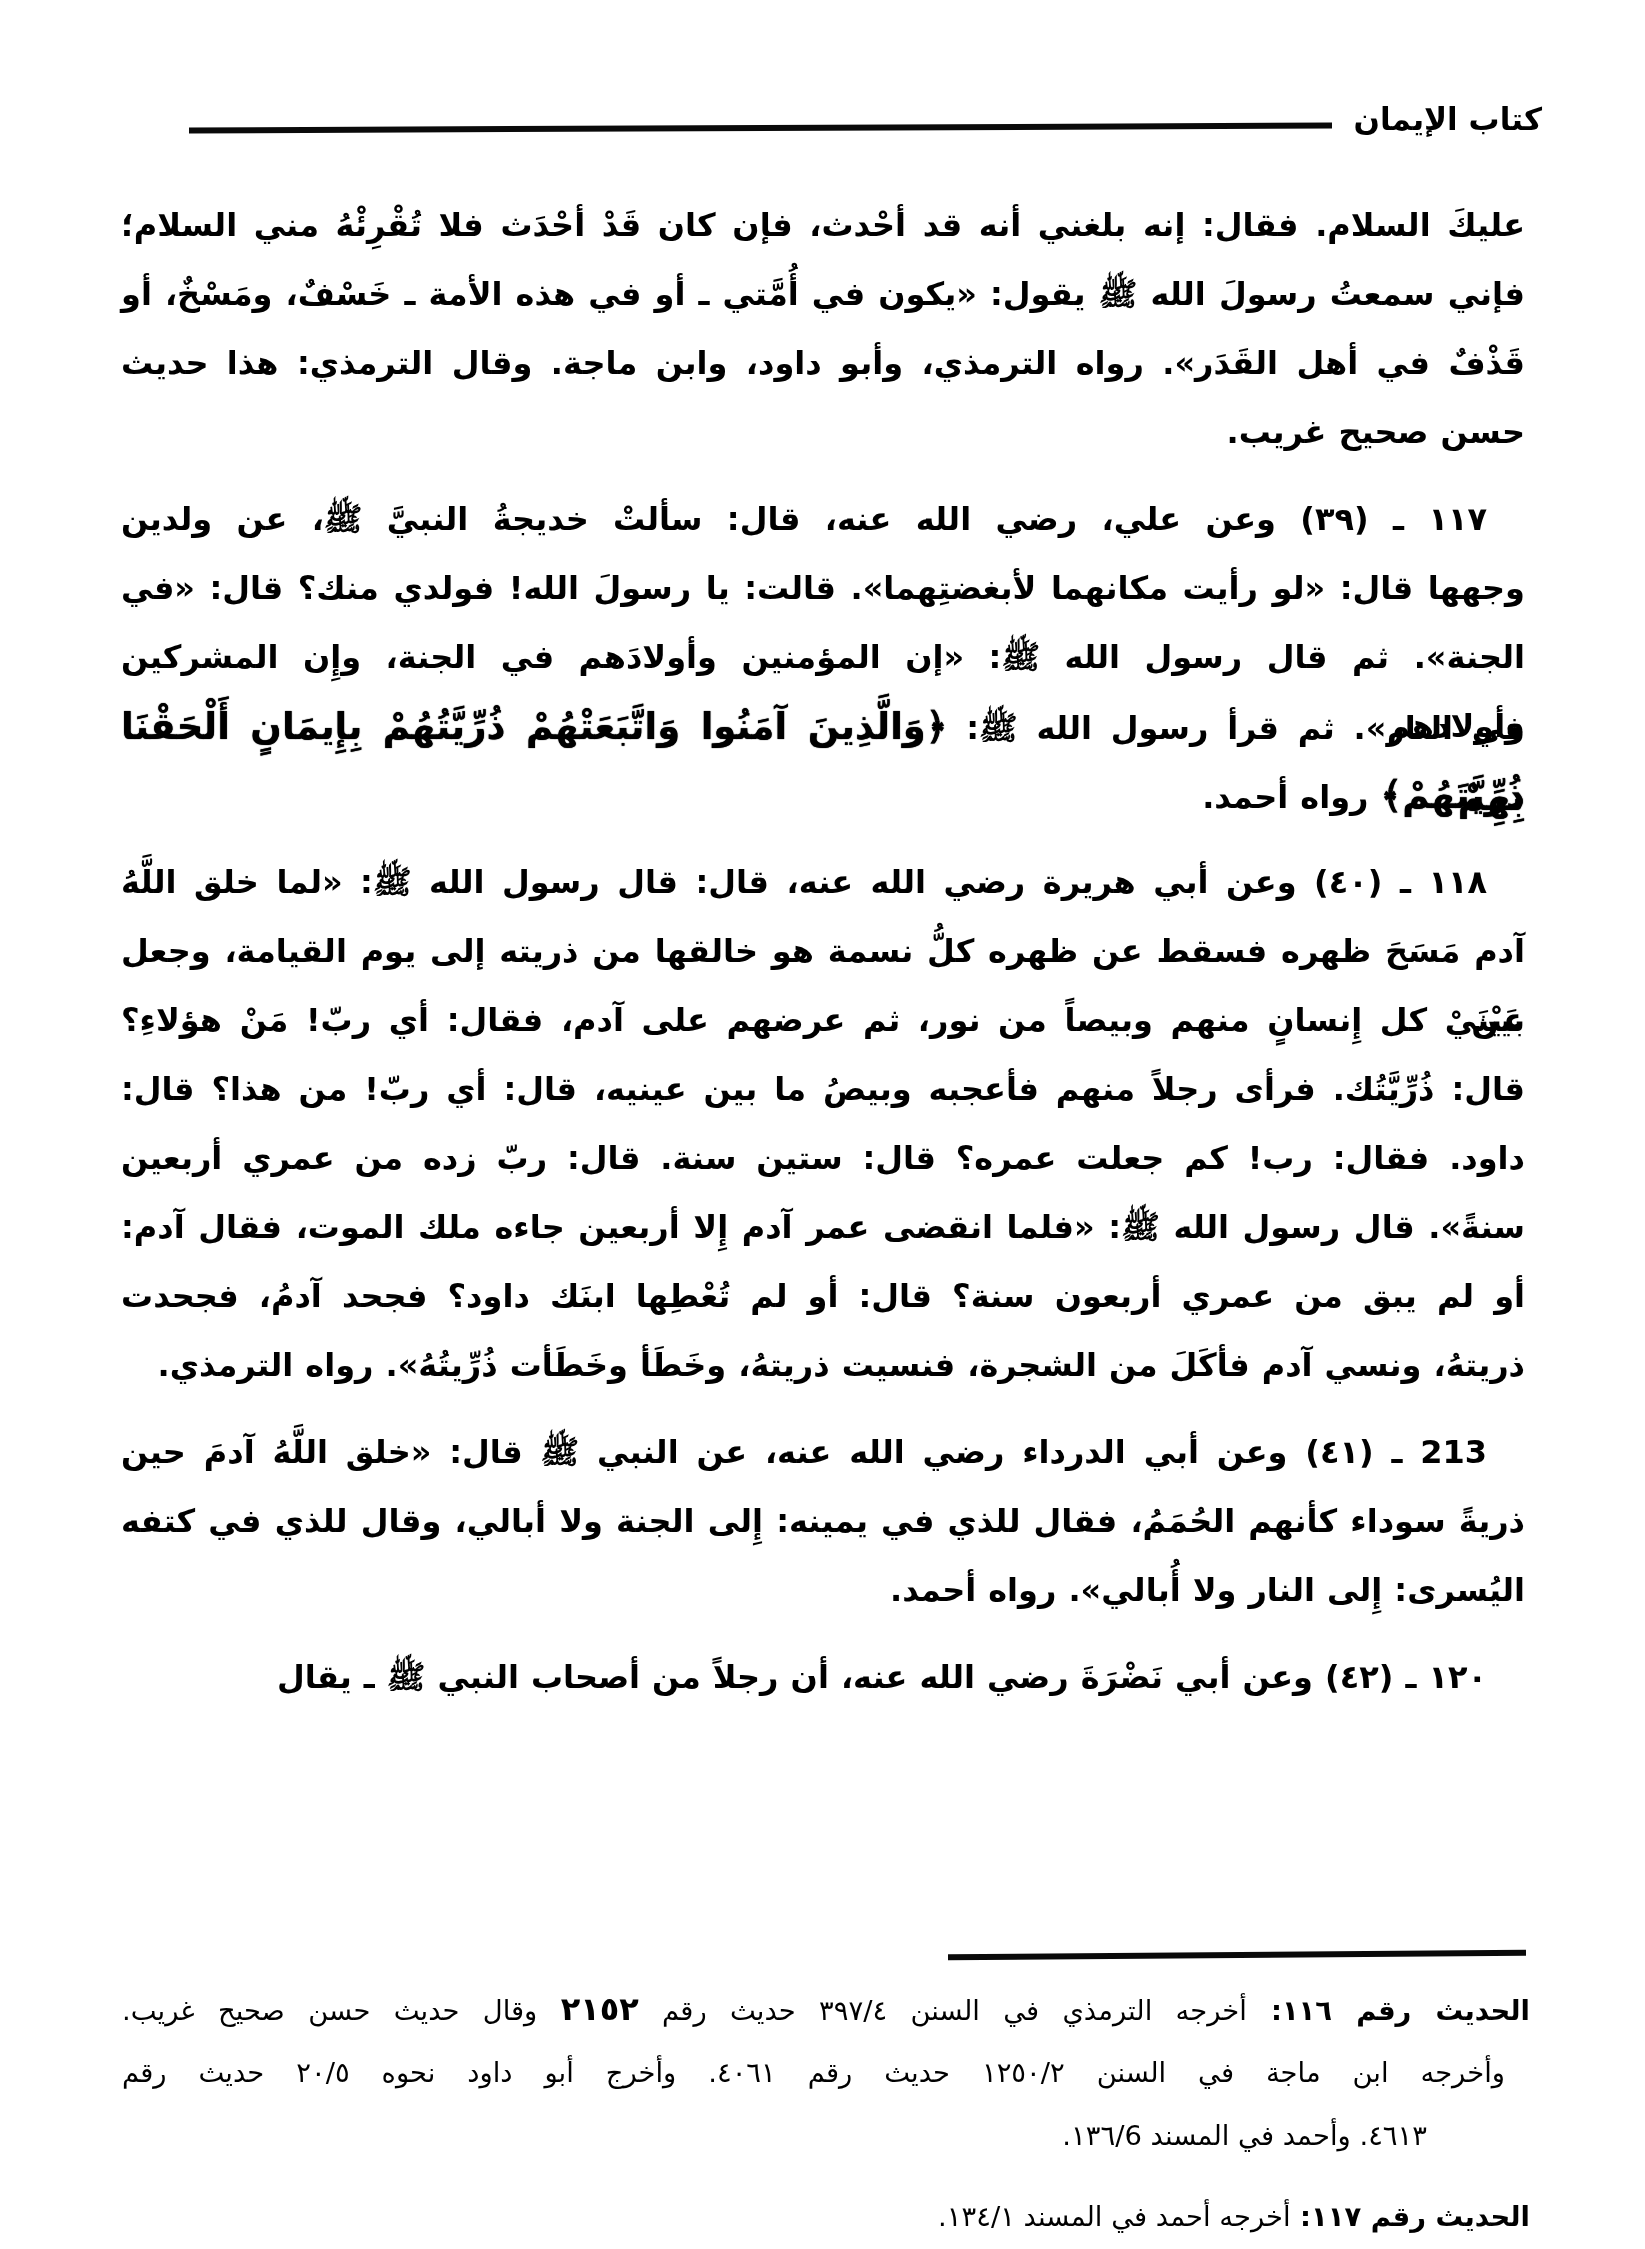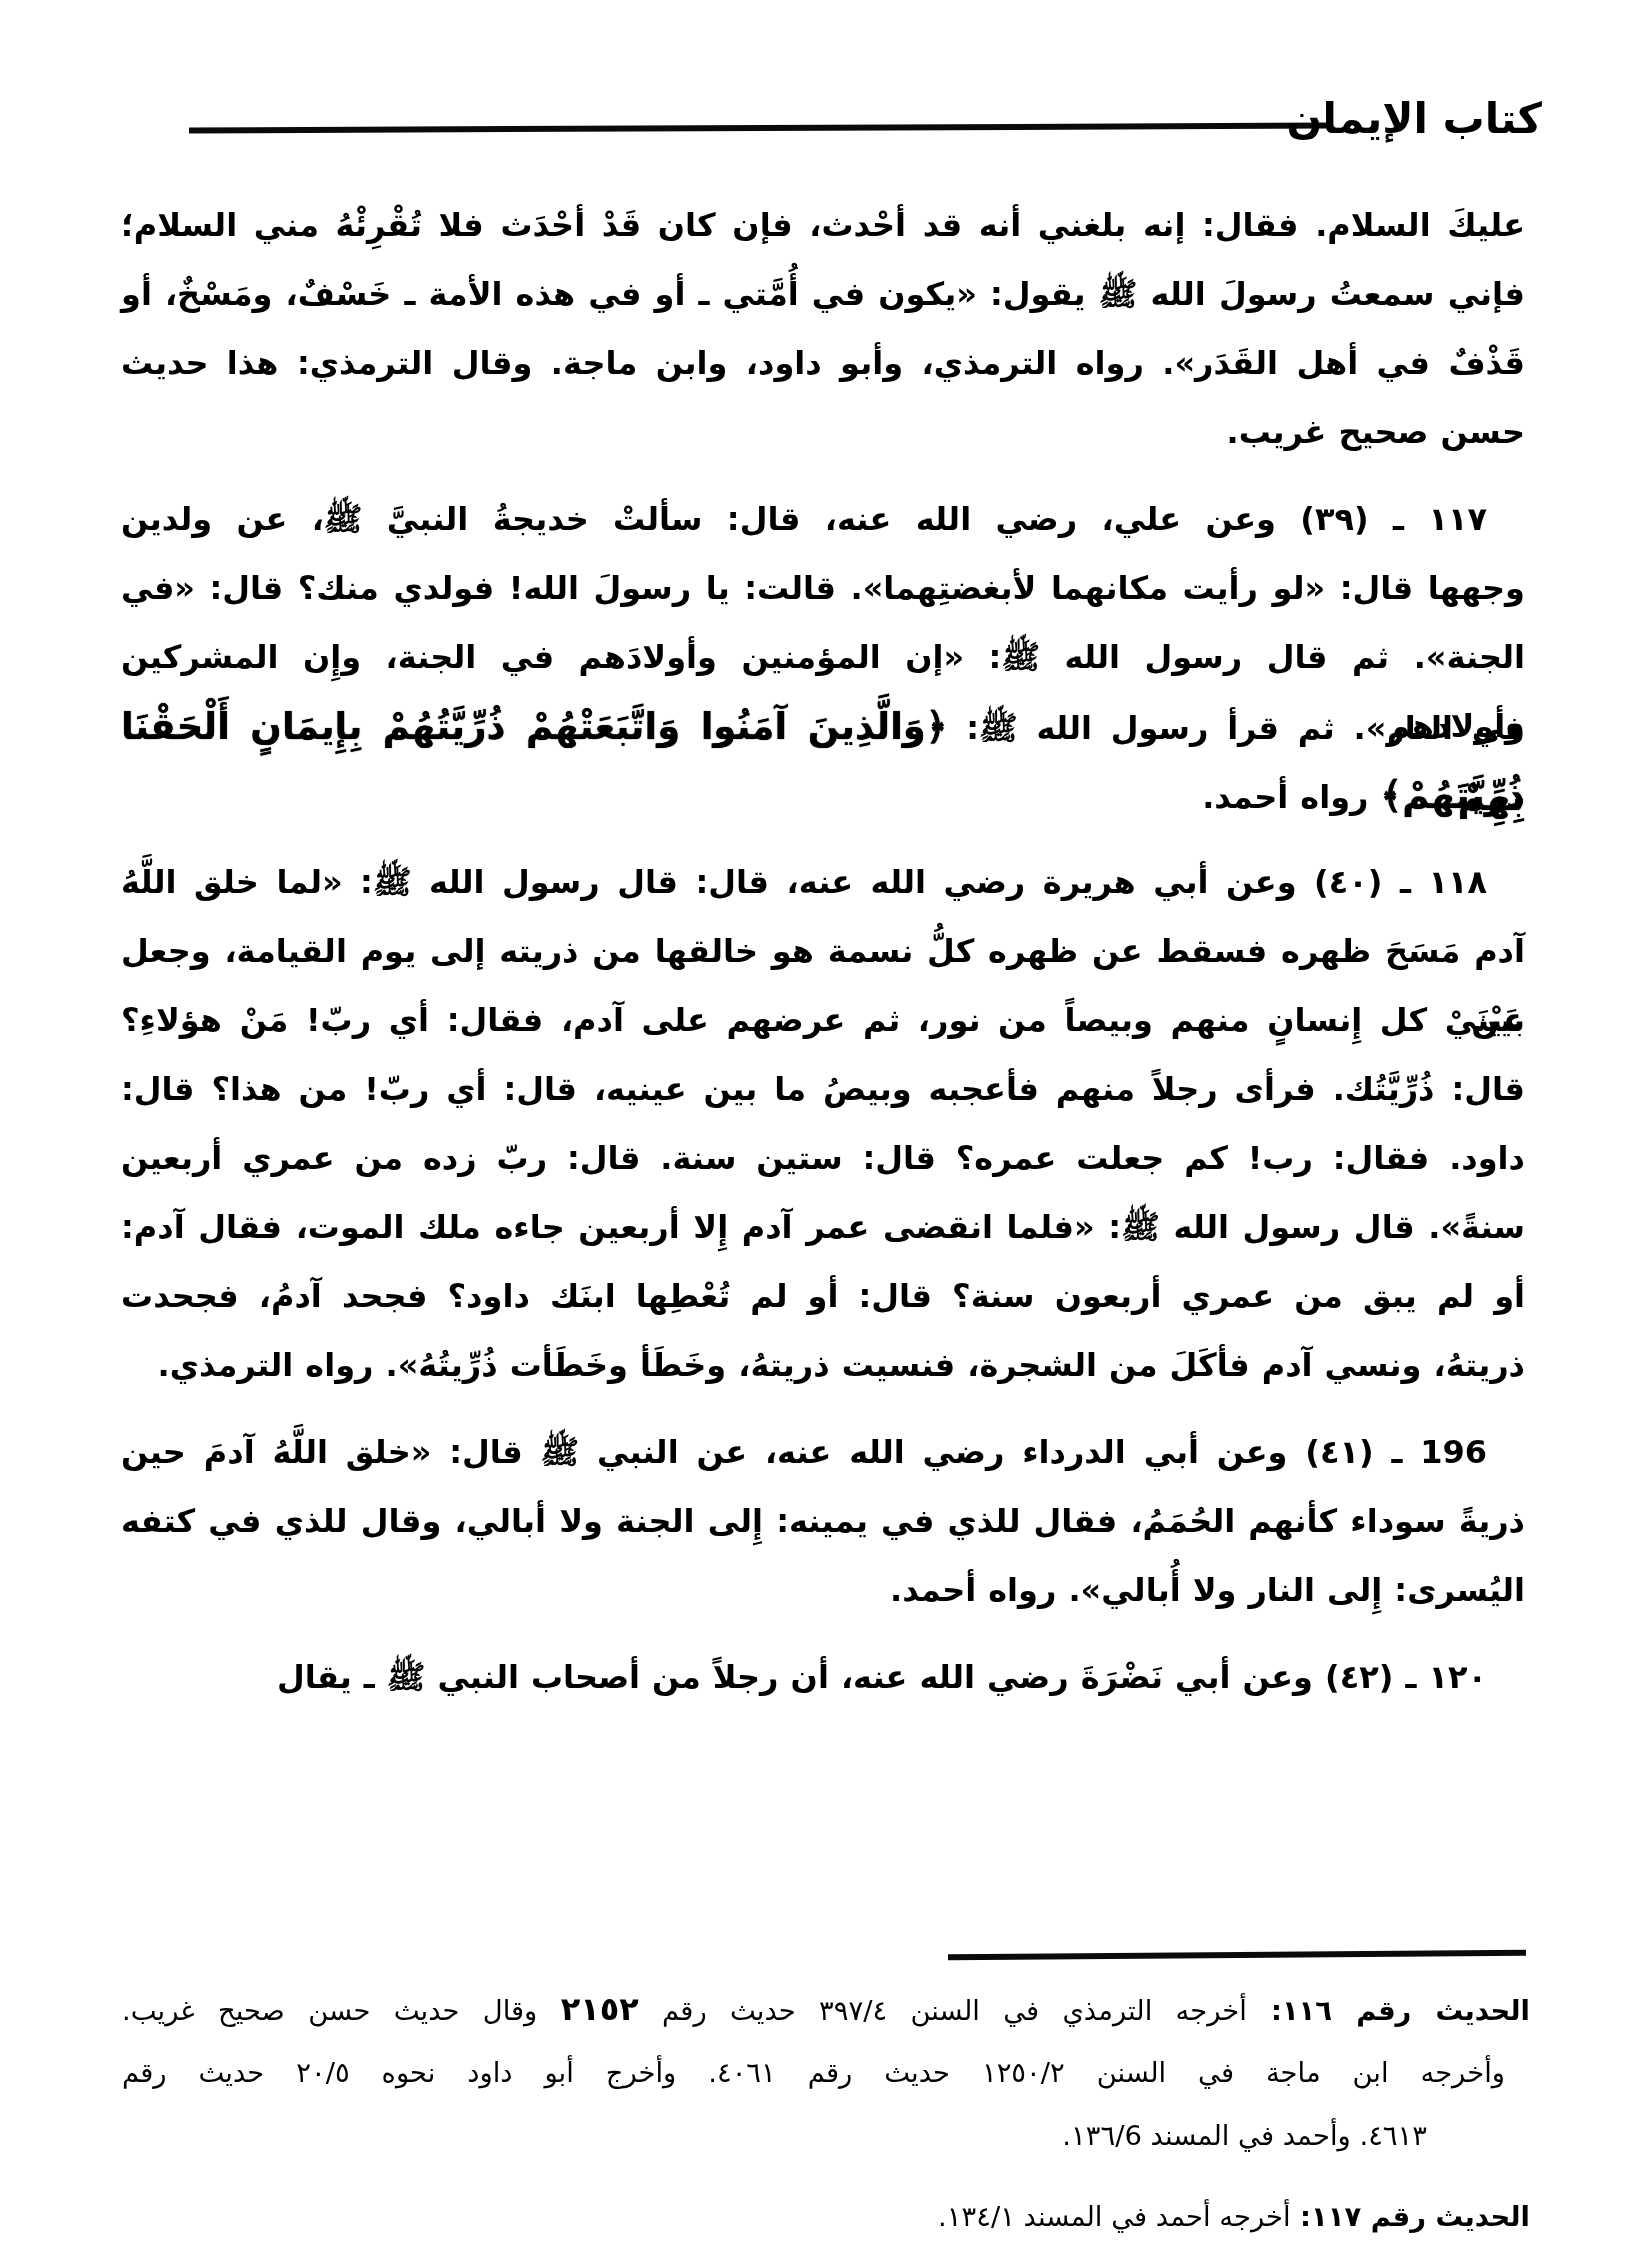--- a/index.html
+++ b/index.html
@@ -2,21 +2,21 @@
 <html lang="ar" style="font-size:7.2px"><head>
 <meta charset="utf-8">
 <style>
   html,body{margin:0;padding:0;}
   body{
     width:1645px;height:2564px;position:relative;background:#ffffff;
     font-family:"DejaVu Sans",sans-serif;color:#000;overflow:hidden;
   }
   
   .header-rule{position:absolute;left:189px;top:125px;width:1143px;height:5.8px;background:#0a0a0a;transform:rotate(-0.25deg);}
-  .page-title{position:absolute;right:103px;top:90px;font-size:42px;font-weight:bold;direction:rtl;line-height:58px;}
+  .page-title{position:absolute;right:103px;top:90px;font-size:31px;font-weight:bold;direction:rtl;line-height:58px;}
   
   #main-text{position:absolute;right:120px;top:191px;width:1404px;direction:rtl;}
   .para + .para{margin-top:18px;}
   .line{
     font-size:32px;line-height:69px;height:69px;font-weight:bold;
     text-align:justify;text-align-last:justify;word-spacing:0.9px;
   }
   .line.first{text-indent:38px;}
   .line.last{text-align-last:right;}
   .quran{font-size:37px;text-shadow:0 0 1.1px #000;}
@@ -57,21 +57,21 @@
       <div class="line first"><span>١١٨ ـ (٤٠) وعن أبي هريرة رضي الله عنه، قال: قال رسول الله ﷺ: «لما خلق اللَّهُ</span></div>
       <div class="line"><span>آدم مَسَحَ ظهره فسقط عن ظهره كلُّ نسمة هو خالقها من ذريته إلى يوم القيامة، وجعل بين</span></div>
       <div class="line"><span>عَيْنَيْ كل إِنسانٍ منهم وبيصاً من نور، ثم عرضهم على آدم، فقال: أي ربّ! مَنْ هؤلاءِ؟</span></div>
       <div class="line"><span>قال: ذُرِّيَّتُك. فرأى رجلاً منهم فأعجبه وبيصُ ما بين عينيه، قال: أي ربّ! من هذا؟ قال:</span></div>
       <div class="line"><span>داود. فقال: رب! كم جعلت عمره؟ قال: ستين سنة. قال: ربّ زده من عمري أربعين</span></div>
       <div class="line"><span>سنةً». قال رسول الله ﷺ: «فلما انقضى عمر آدم إِلا أربعين جاءه ملك الموت، فقال آدم:</span></div>
       <div class="line"><span>أو لم يبق من عمري أربعون سنة؟ قال: أو لم تُعْطِها ابنَك داود؟ فجحد آدمُ، فجحدت</span></div>
       <div class="line last"><span>ذريتهُ، ونسي آدم فأكَلَ من الشجرة، فنسيت ذريتهُ، وخَطَأ وخَطَأت ذُرِّيتُهُ». رواه الترمذي.</span></div>
     </div>
     <div class="para">
-      <div class="line first"><span>196 ـ (٤١) وعن أبي الدرداء رضي الله عنه، عن النبي ﷺ قال: «خلق اللَّهُ آدمَ حين</span></div>
+      <div class="line first"><span>213 ـ (٤١) وعن أبي الدرداء رضي الله عنه، عن النبي ﷺ قال: «خلق اللَّهُ آدمَ حين</span></div>
       <div class="line"><span>ذريةً سوداء كأنهم الحُمَمُ، فقال للذي في يمينه: إِلى الجنة ولا أبالي، وقال للذي في كتفه</span></div>
       <div class="line last"><span>اليُسرى: إِلى النار ولا أُبالي». رواه أحمد.</span></div>
     </div>
     <div class="para">
       <div class="line first last"><span>١٢٠ ـ (٤٢) وعن أبي نَضْرَةَ رضي الله عنه، أن رجلاً من أصحاب النبي ﷺ ـ يقال</span></div>
     </div>
   </div>
 
 <div class="footnote-divider"></div>
 <div id="footnotes-text">

